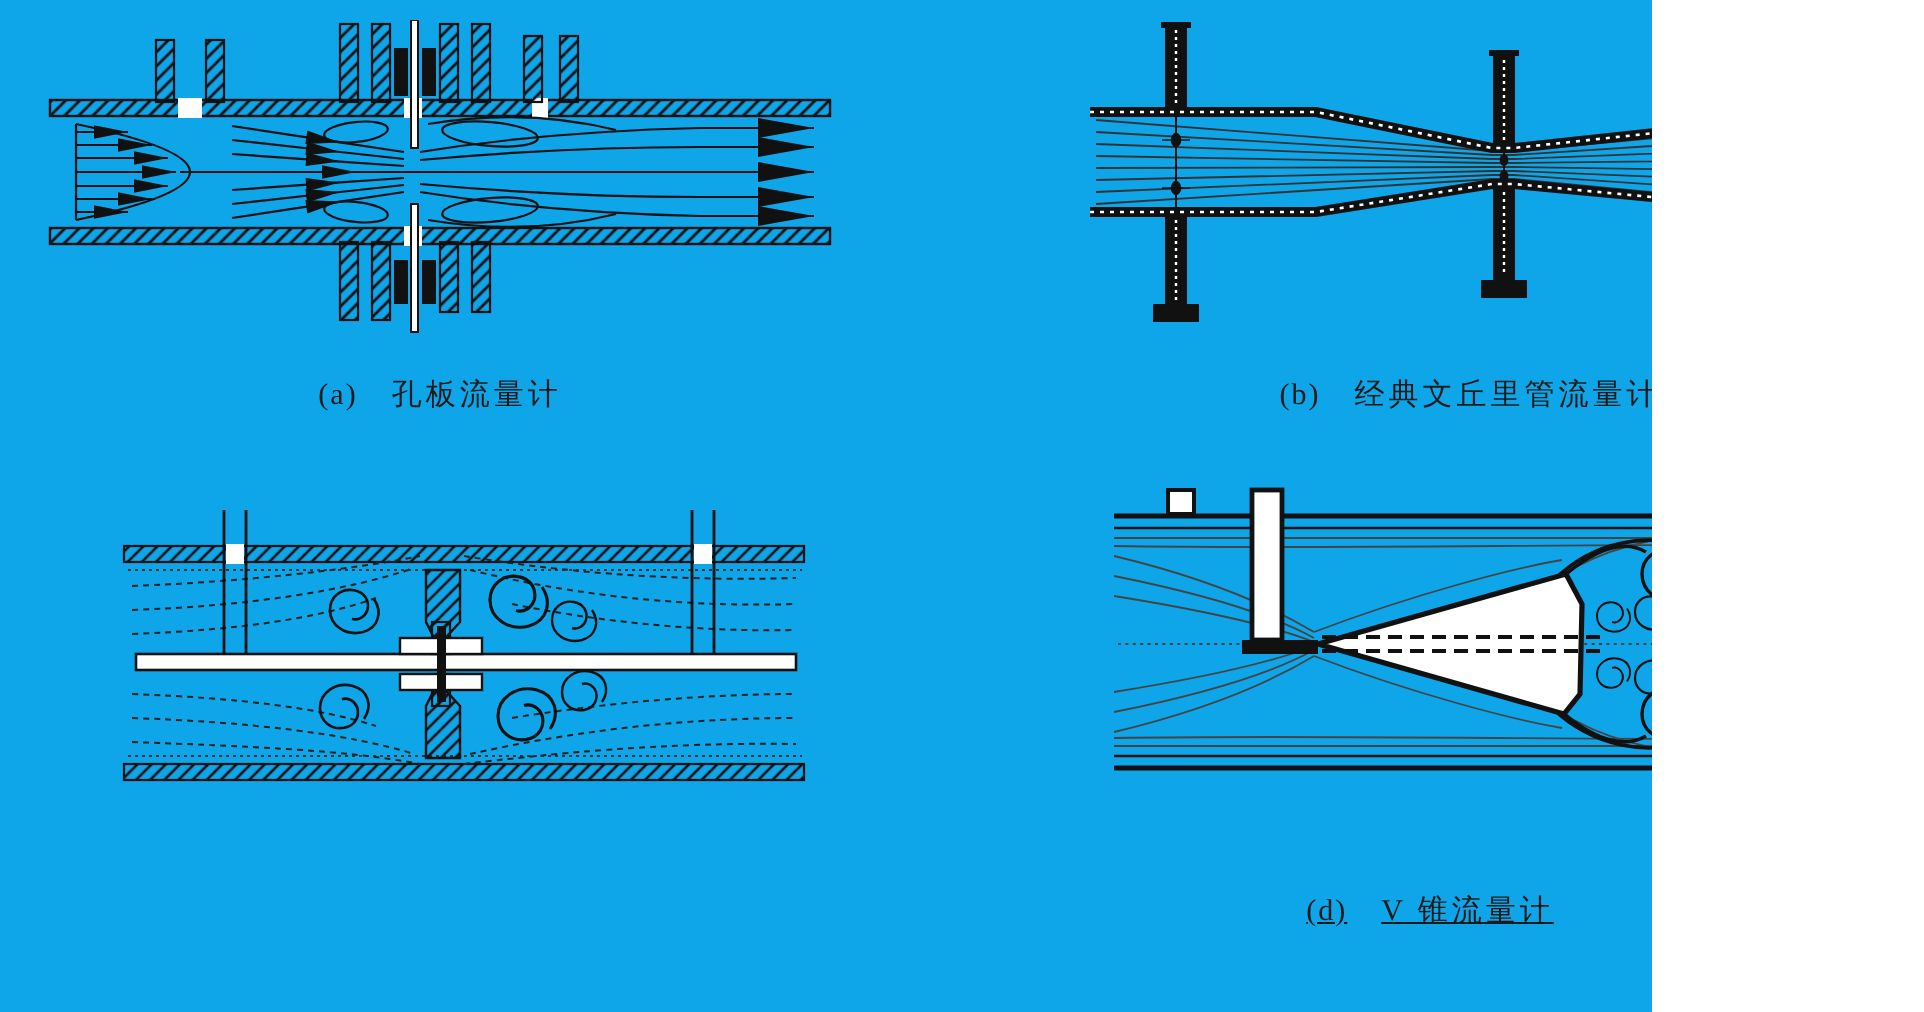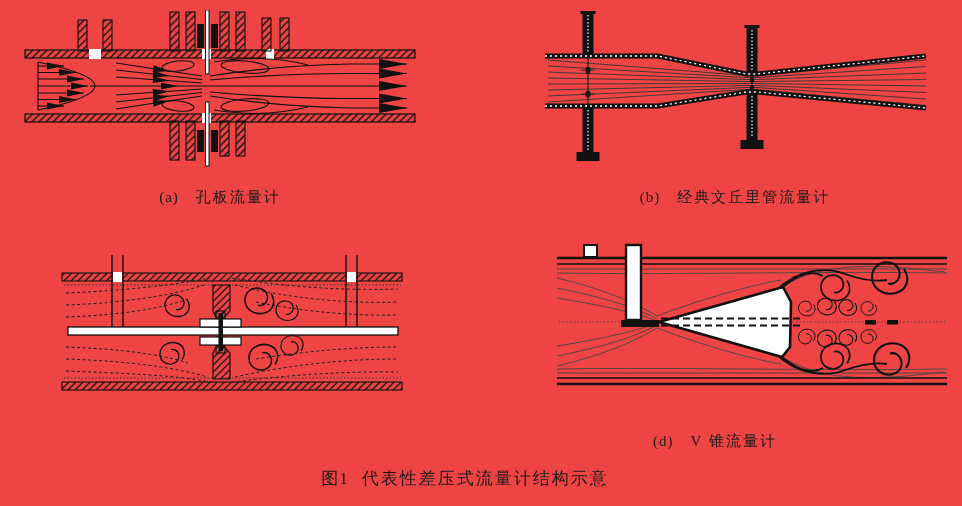--- a/index.html
+++ b/index.html
@@ -1,17 +1,17 @@
 <!DOCTYPE html>
 <html><head>
 <meta charset="utf-8">
 <style>
   html,body{margin:0;padding:0;background:#ffffff;}
   .page{
-    position:relative;width:962px;height:506px;background:#ef4444;
+    position:relative;width:826px;height:506px;background:#0ea5e9;
     font-family:"Liberation Serif","DejaVu Serif",serif;color:#1a1a1a;overflow:hidden;
   }
   .diagram{position:absolute;}
   .diagram svg{display:block;}
   .subcap{
     position:absolute;text-align:center;font-size:15px;letter-spacing:2px;
     white-space:nowrap;color:#1a1a1a;
   }
   .subcap .plabel{letter-spacing:1px;margin-right:17px;}
   .maincap{
@@ -19,21 +19,21 @@
     font-size:17px;letter-spacing:2px;color:#1a1a1a;
   }
   .maincap .flabel{margin-right:13px;letter-spacing:1px;}
   #diag-a{left:20px;top:10px;}
   #cap-a{left:20px;top:188px;width:400px;}
   #diag-b{left:540px;top:10px;}
   #cap-b{left:540px;top:188px;width:390px;text-align:center;}
   #diag-c{left:60px;top:253px;}
   #cap-c{left:45px;top:422px;width:350px;}
   #diag-d{left:557px;top:242px;}
-  #cap-d{left:520px;top:432px;width:390px;}
+  #cap-d{left:520px;top:446px;width:390px;text-decoration:underline;}
 </style>
 </head>
 <body>
 
 <div class="page">
 
   <div class="diagram" id="diag-a">
     <svg viewBox="0 0 400 158" width="400" height="158" xmlns="http://www.w3.org/2000/svg">
       <defs>
         <pattern id="hA" width="5" height="5" patternUnits="userSpaceOnUse" patternTransform="rotate(45)">
@@ -293,17 +293,14 @@
   <div class="subcap" id="cap-a">
     <span class="plabel">(a)</span><span>孔板流量计</span>
   </div>
   <div class="subcap" id="cap-b">
     <span class="plabel">(b)</span><span>经典文丘里管流量计</span>
   </div>
   <div class="subcap" id="cap-d">
     <span class="plabel">(d)</span><span>V 锥流量计</span>
   </div>
 
-  <div class="maincap">
-    <span class="flabel">图1</span><span>代表性差压式流量计结构示意</span>
-  </div>
 
 </div>
 
 </body></html>

